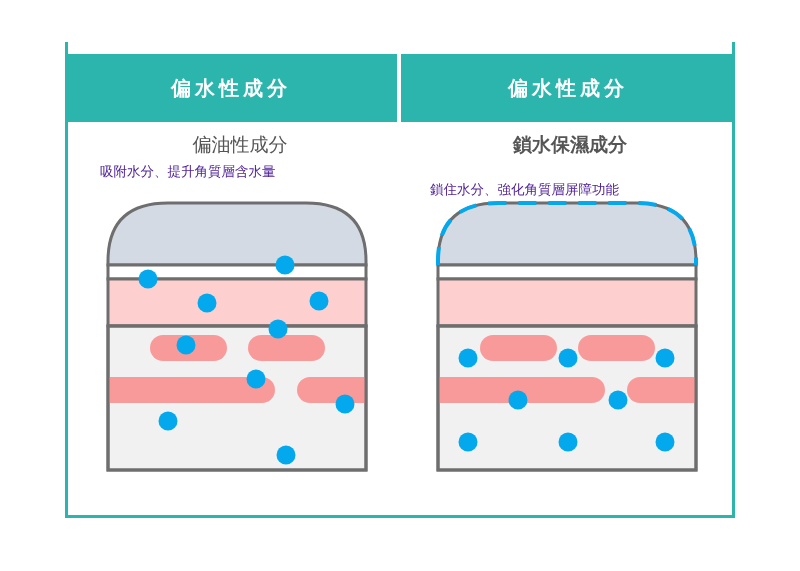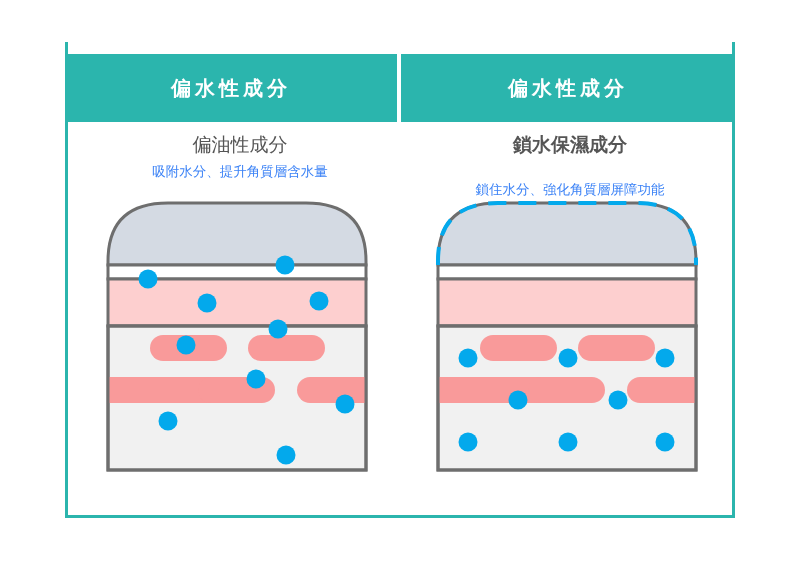--- a/index.html
+++ b/index.html
@@ -6,21 +6,21 @@
   body { width:800px; height:571px; position:relative; overflow:hidden;
          font-family:"DejaVu Sans", sans-serif; }
   .frame { position:absolute; left:65px; top:42px; width:670px; height:476px;
            border:3px solid #2bb5ad; border-top:none; box-sizing:border-box; }
   .header { position:absolute; top:54px; height:68px; background:#2bb5ad;
             color:#ffffff; font-size:20px; font-weight:bold; letter-spacing:4px;
             display:flex; align-items:center; justify-content:center; }
   .header.left { left:65px; width:332px; }
   .header.right { left:401px; width:334px; }
   .title { position:absolute; text-align:center; color:#555555; font-size:19px; }
-  .subtitle { position:absolute; text-align:center; color:#3b82f6; font-size:13.5px; }
+  .subtitle { position:absolute; text-align:left; color:#4c1d95; font-size:13.5px; }
   svg.diagram { position:absolute; top:195px; width:280px; height:285px; overflow:visible; }
 </style>
 </head>
 <body>
 
 <div class="frame"></div>
 
 <div class="header left">
   <span>偏水性成分</span>
 </div>

